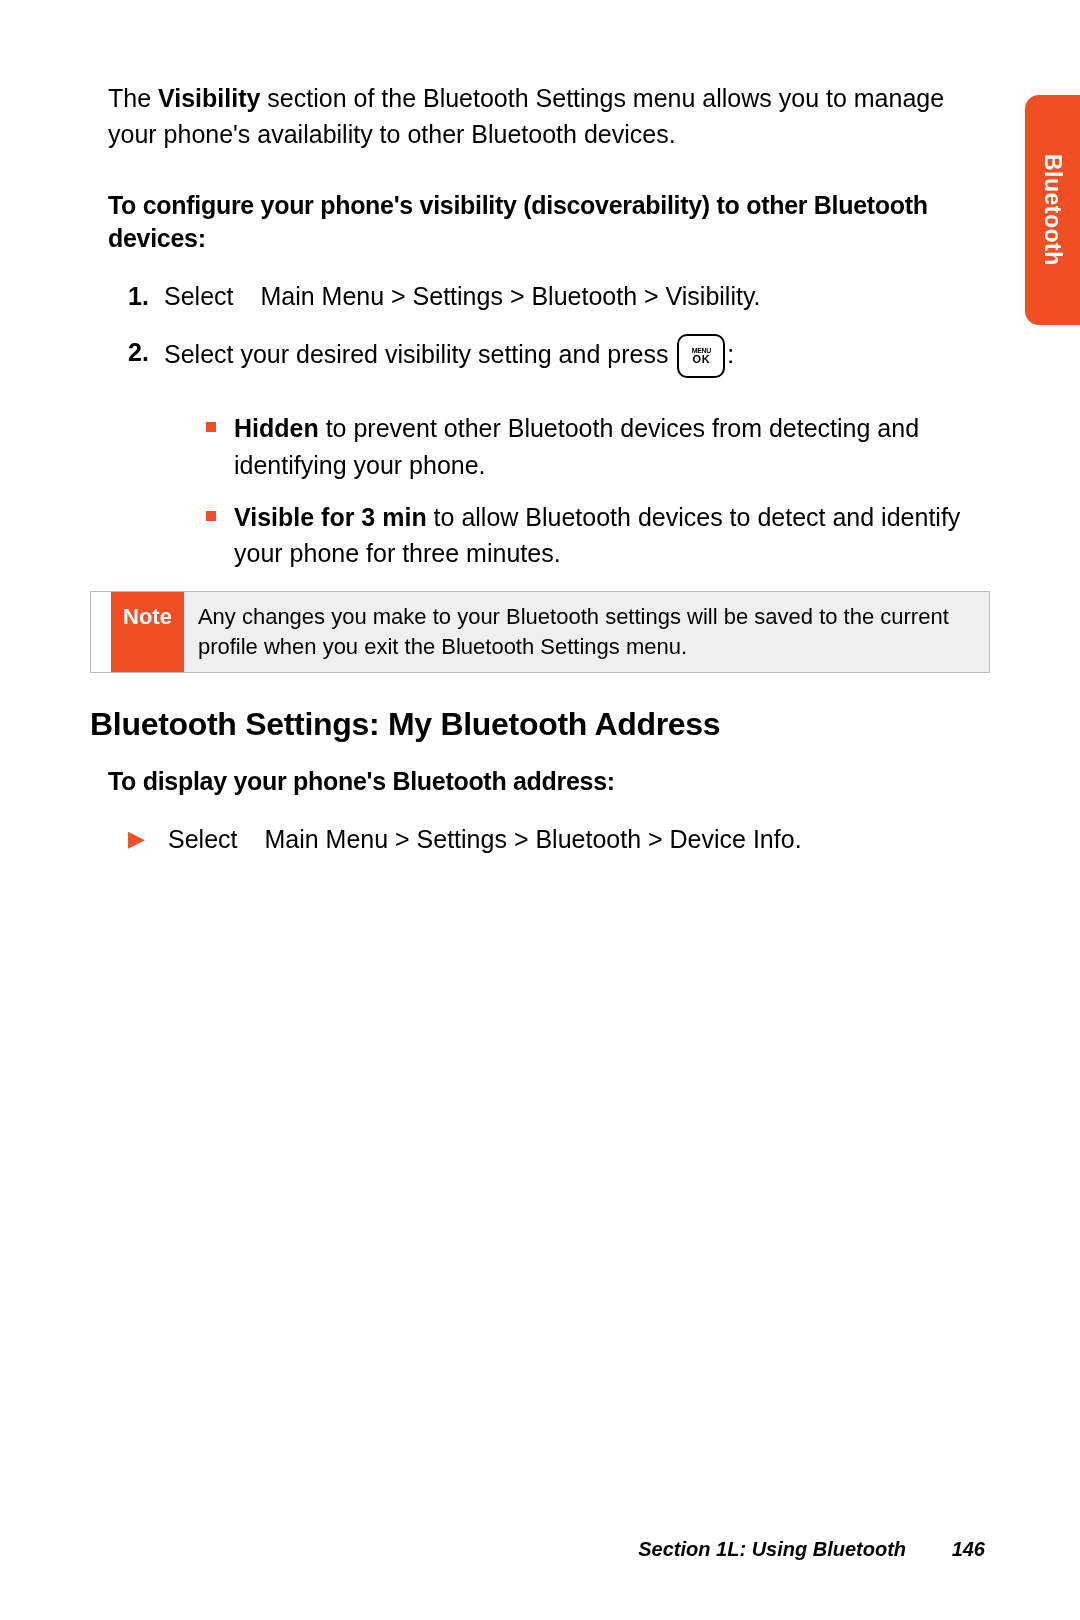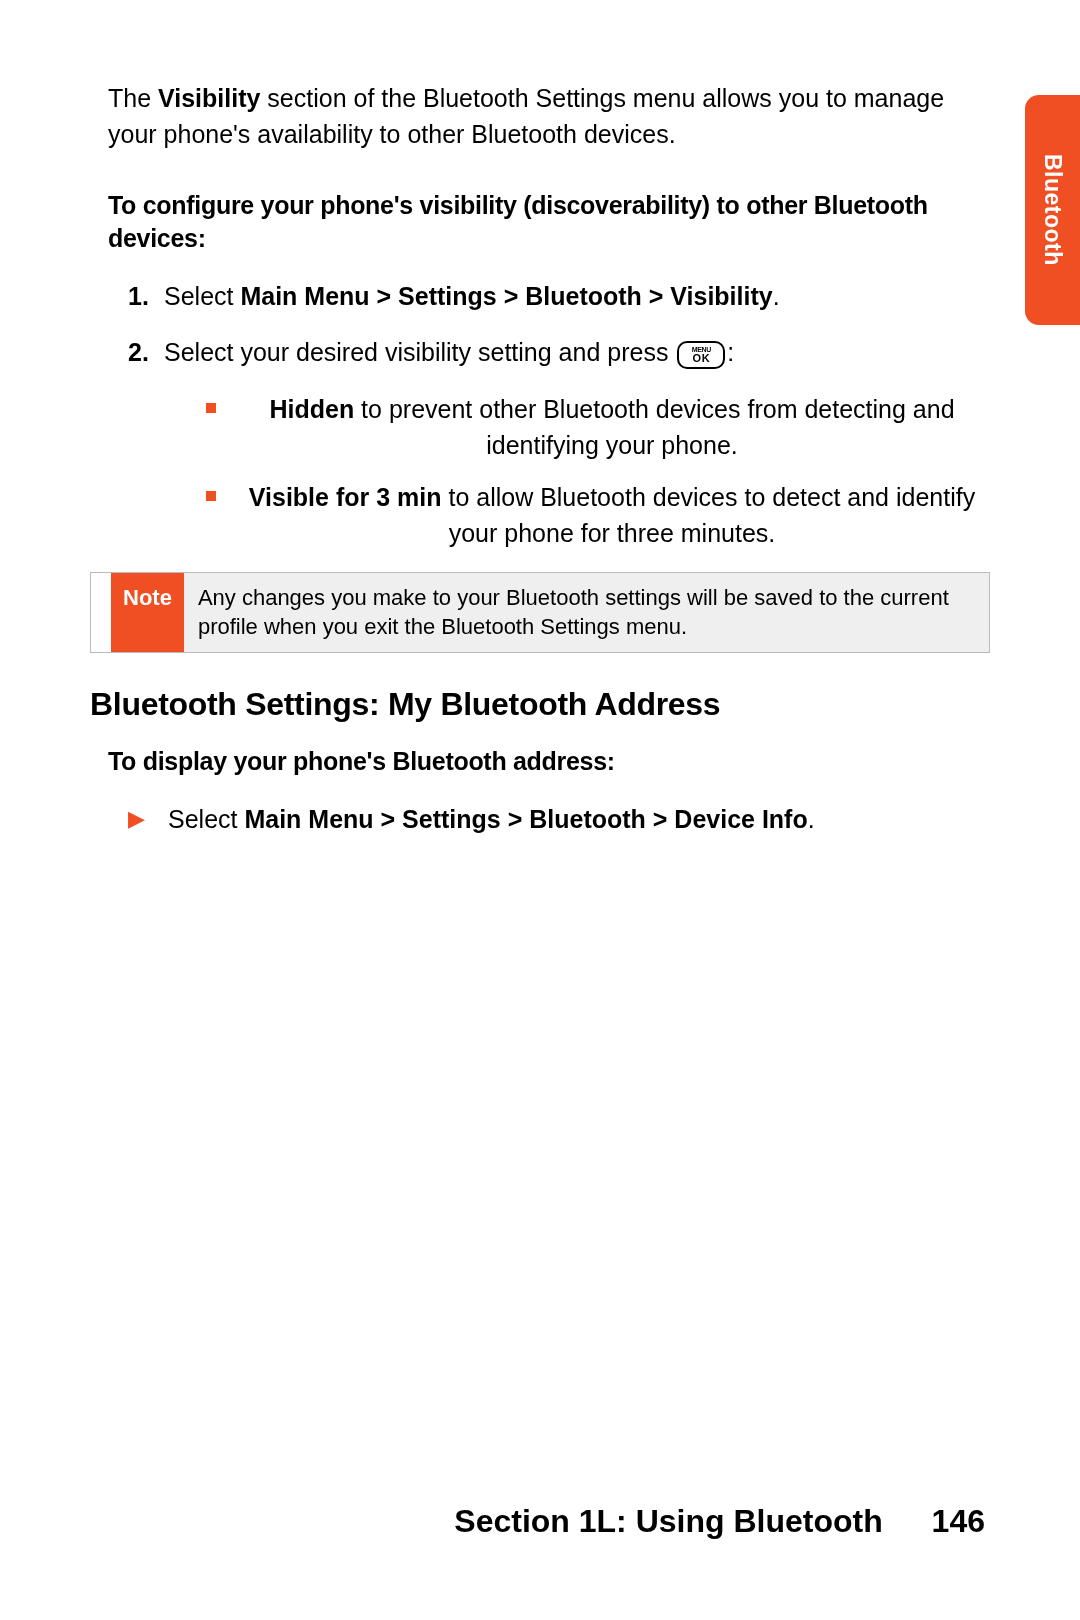--- a/index.html
+++ b/index.html
@@ -63,42 +63,41 @@
     margin-bottom: 20px;
     position: relative;
     padding-left: 36px;
   }
   ol.steps > li .num {
     position: absolute;
     left: 0;
     top: 0;
     font-weight: bold;
   }
-  .path-bold { font-weight: bold; }
+  .path-bold { font-weight: normal; margin-left: 20px; }
   .ok-key {
     display: inline-flex;
     flex-direction: column;
     align-items: center;
     justify-content: center;
     border: 2px solid #000;
     border-radius: 10px;
     width: 48px;
-    height: 28px;
+    height: 44px;
     line-height: 1;
     vertical-align: middle;
     margin: 0 2px;
     font-family: Arial, sans-serif;
   }
   .ok-key .menu-text { font-size: 7px; font-weight: bold; letter-spacing: -0.3px; }
   .ok-key .ok-text { font-size: 11px; font-weight: bold; letter-spacing: 0.5px; }
   ul.bullets {
     list-style: none;
-    margin-top: 20px;
+    margin-top: 32px;
     margin-left: 42px;
-    text-align: center;
   }
   ul.bullets > li {
     position: relative;
     padding-left: 28px;
     margin-bottom: 16px;
   }
   ul.bullets > li::before {
     content: "";
     position: absolute;
     left: 0;
@@ -140,24 +139,25 @@
   }
   ul.arrow-list > li .arrow {
     position: absolute;
     left: 0;
     top: 2px;
     color: #f04e23;
     font-size: 22px;
   }
   .footer {
     position: absolute;
-    bottom: 76px;
+    bottom: 56px;
     right: 95px;
     font-weight: bold;
-    font-size: 32px;
+    font-size: 20px;
+    font-style: italic;
   }
   .footer .pagenum { margin-left: 40px; }
 </style>
 </head>
 <body>
 
 <div class="side-tab">
   <span>Bluetooth</span>
 </div>
 

